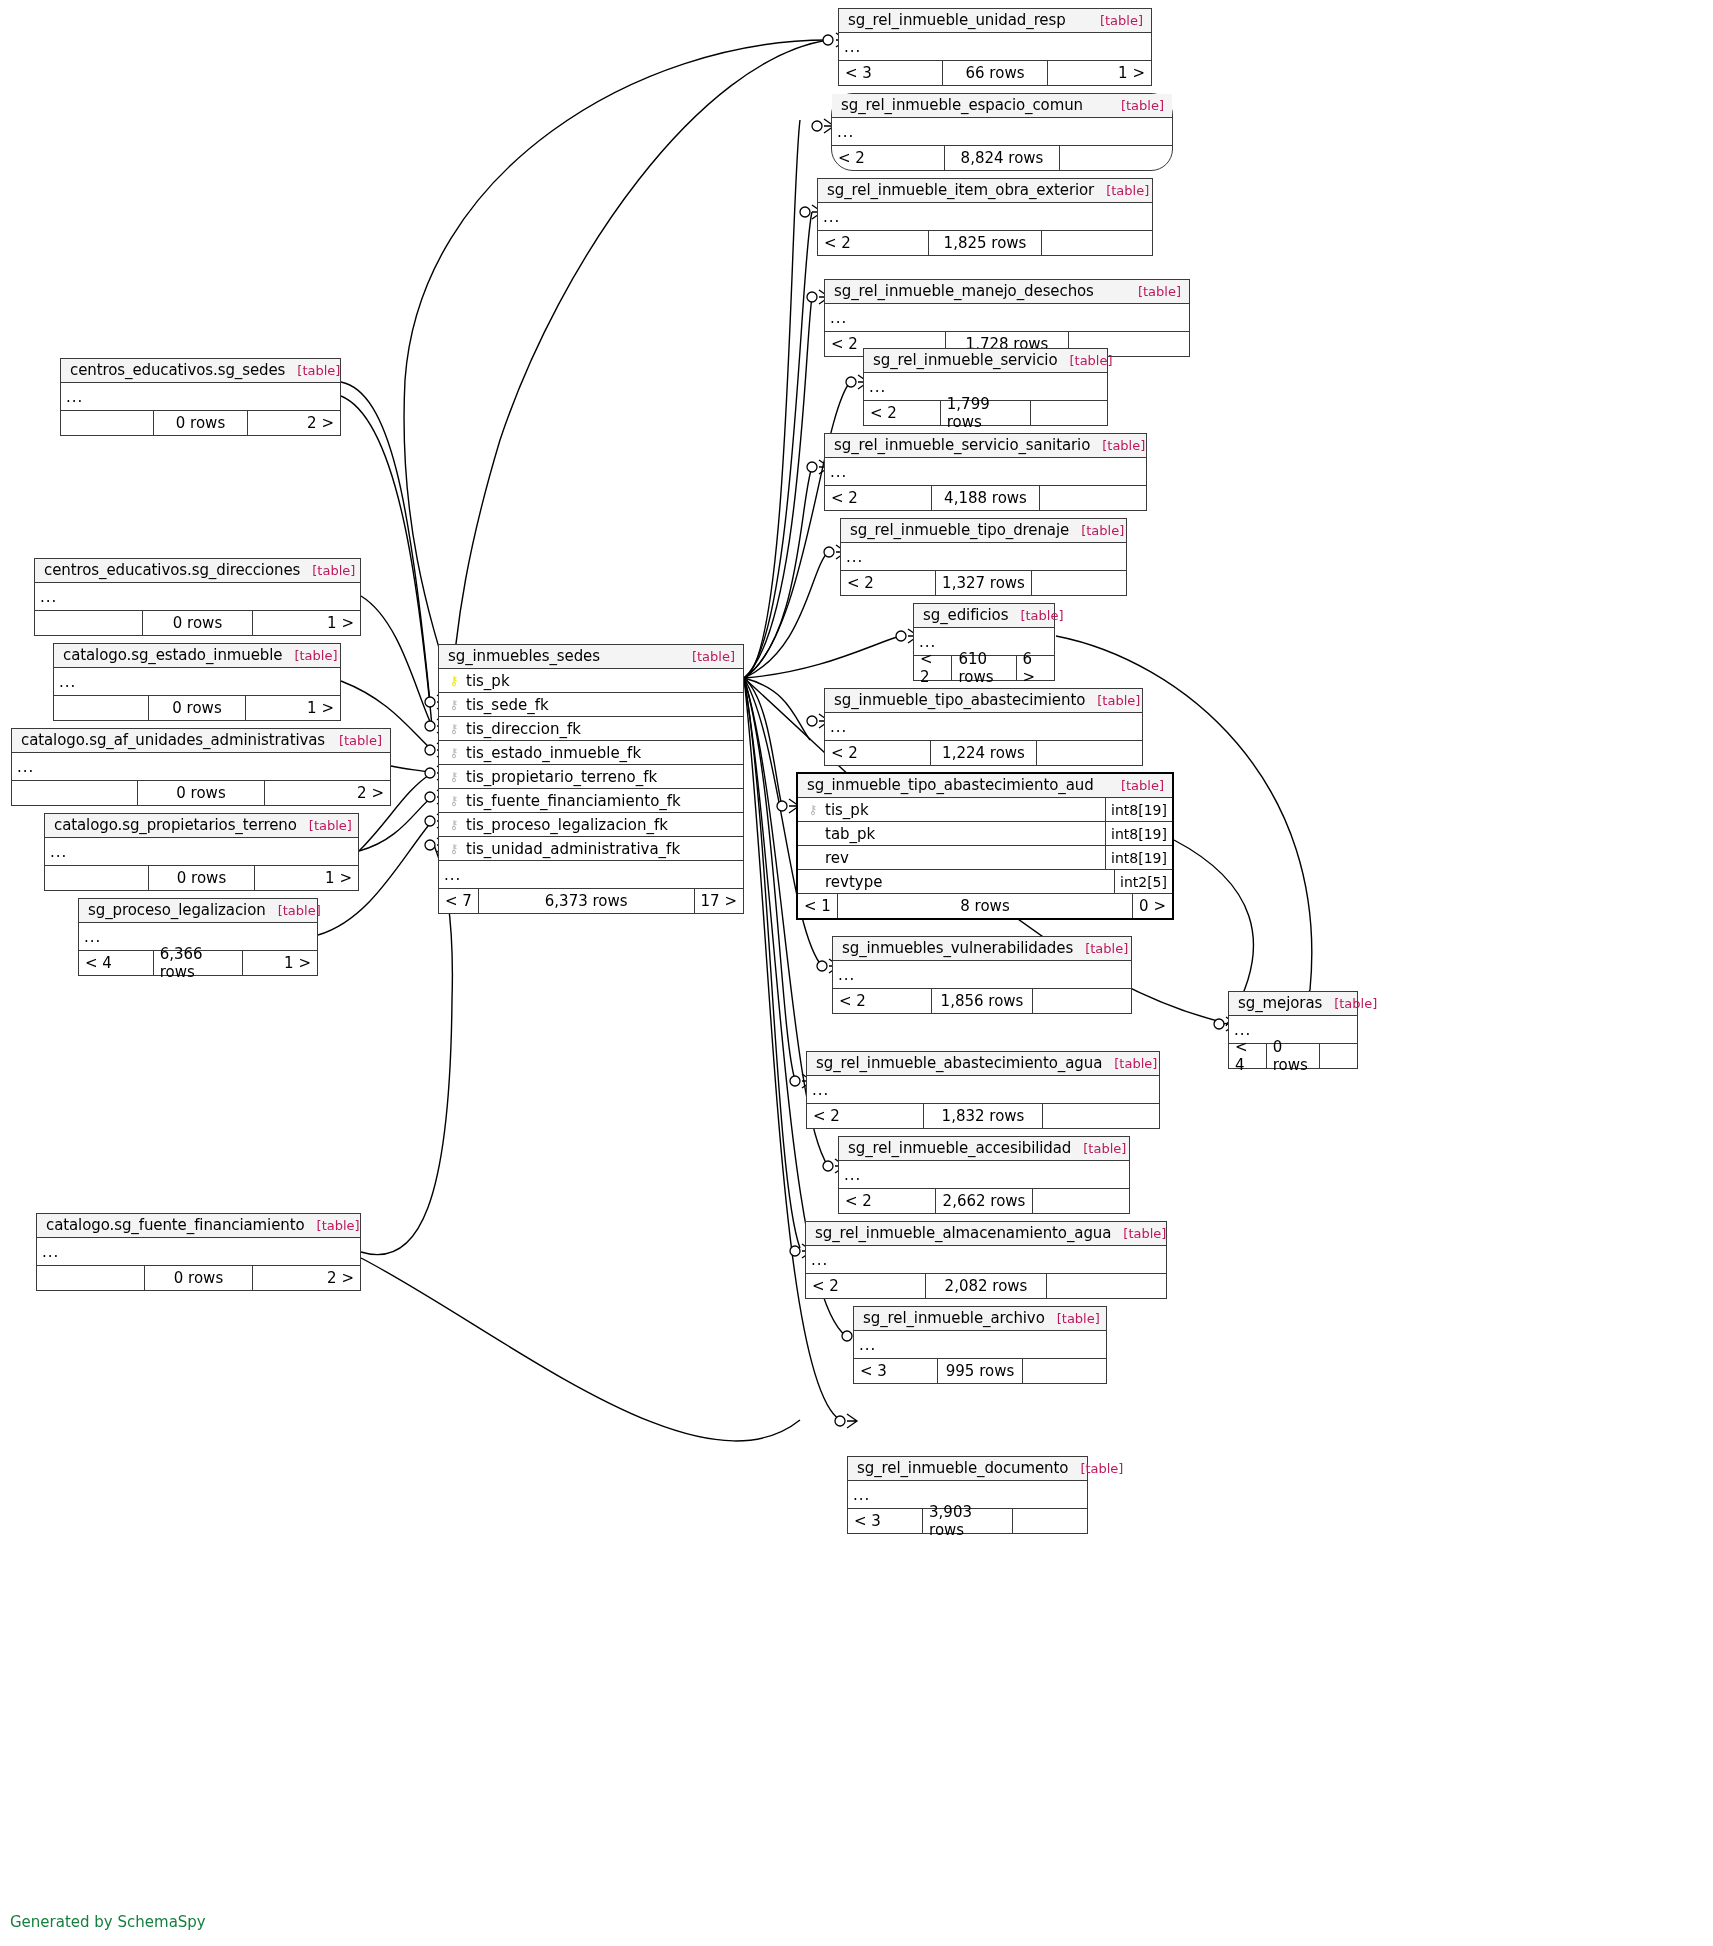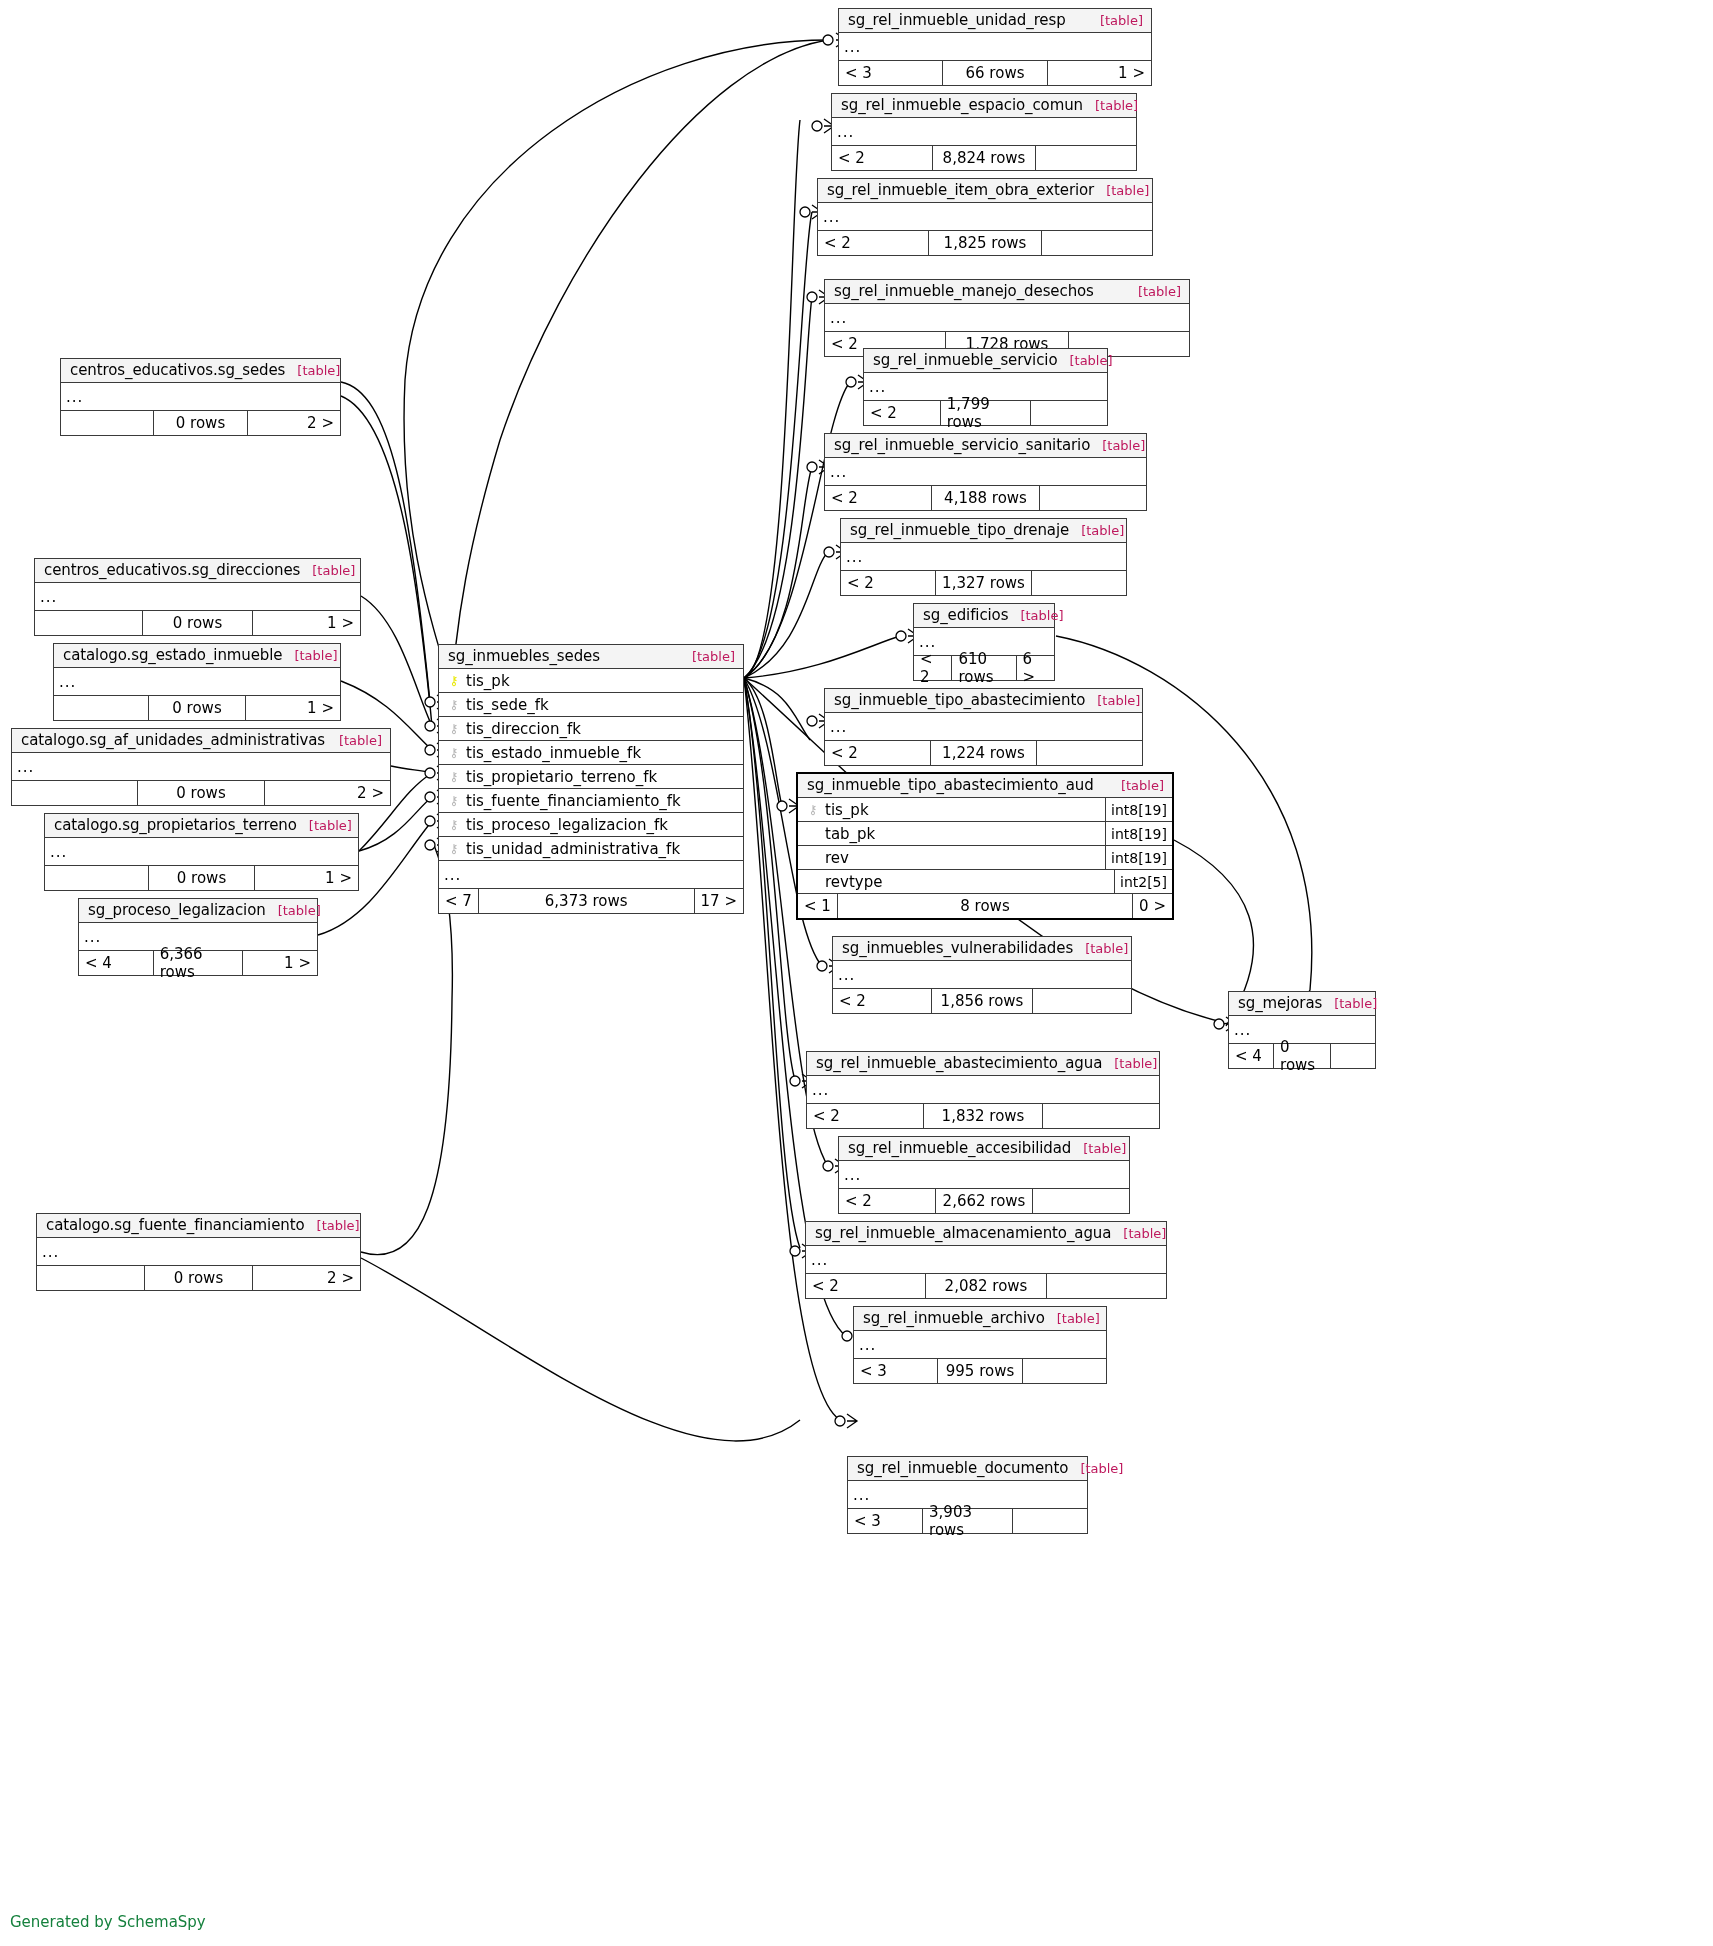--- a/index.html
+++ b/index.html
@@ -237,21 +237,21 @@
           <span class="tbl-name">sg_rel_inmueble_unidad_resp</span>
           <span class="tbl-tag">[table]</span>
         </div>
         <div class="ellipsis-row">...</div>
         <div class="foot">
           <div class="f-left" style="width: 33%;">&lt; 3</div>
           <div class="f-mid">66 rows</div>
           <div class="f-right" style="width: 33%;">1 &gt;</div>
         </div>
       </div>
-      <div class="tbl" style="left: 831px; top: 93px; width: 306px;">
+      <div class="tbl" style="left: 831px; top: 93px; width: 342px; border-radius: 22px;">
         <div class="tbl-head">
           <span class="tbl-name">sg_rel_inmueble_espacio_comun</span>
           <span class="tbl-tag">[table]</span>
         </div>
         <div class="ellipsis-row">...</div>
         <div class="foot">
           <div class="f-left" style="width: 33%;">&lt; 2</div>
           <div class="f-mid">8,824 rows</div>
           <div class="f-right" style="width: 33%;"></div>
         </div>
@@ -405,21 +405,21 @@
           <span class="tbl-name">sg_rel_inmueble_documento</span>
           <span class="tbl-tag">[table]</span>
         </div>
         <div class="ellipsis-row">...</div>
         <div class="foot">
           <div class="f-left" style="width: 33%;">&lt; 3</div>
           <div class="f-mid">3,903 rows</div>
           <div class="f-right" style="width: 33%;"></div>
         </div>
       </div>
-      <div class="tbl" style="left: 1228px; top: 991px; width: 148px;">
+      <div class="tbl" style="left: 1228px; top: 991px; width: 130px;">
         <div class="tbl-head">
           <span class="tbl-name">sg_mejoras</span>
           <span class="tbl-tag">[table]</span>
         </div>
         <div class="ellipsis-row">...</div>
         <div class="foot">
           <div class="f-left" style="width: 33%;">&lt; 4</div>
           <div class="f-mid">0 rows</div>
           <div class="f-right" style="width: 33%;"></div>
         </div>

